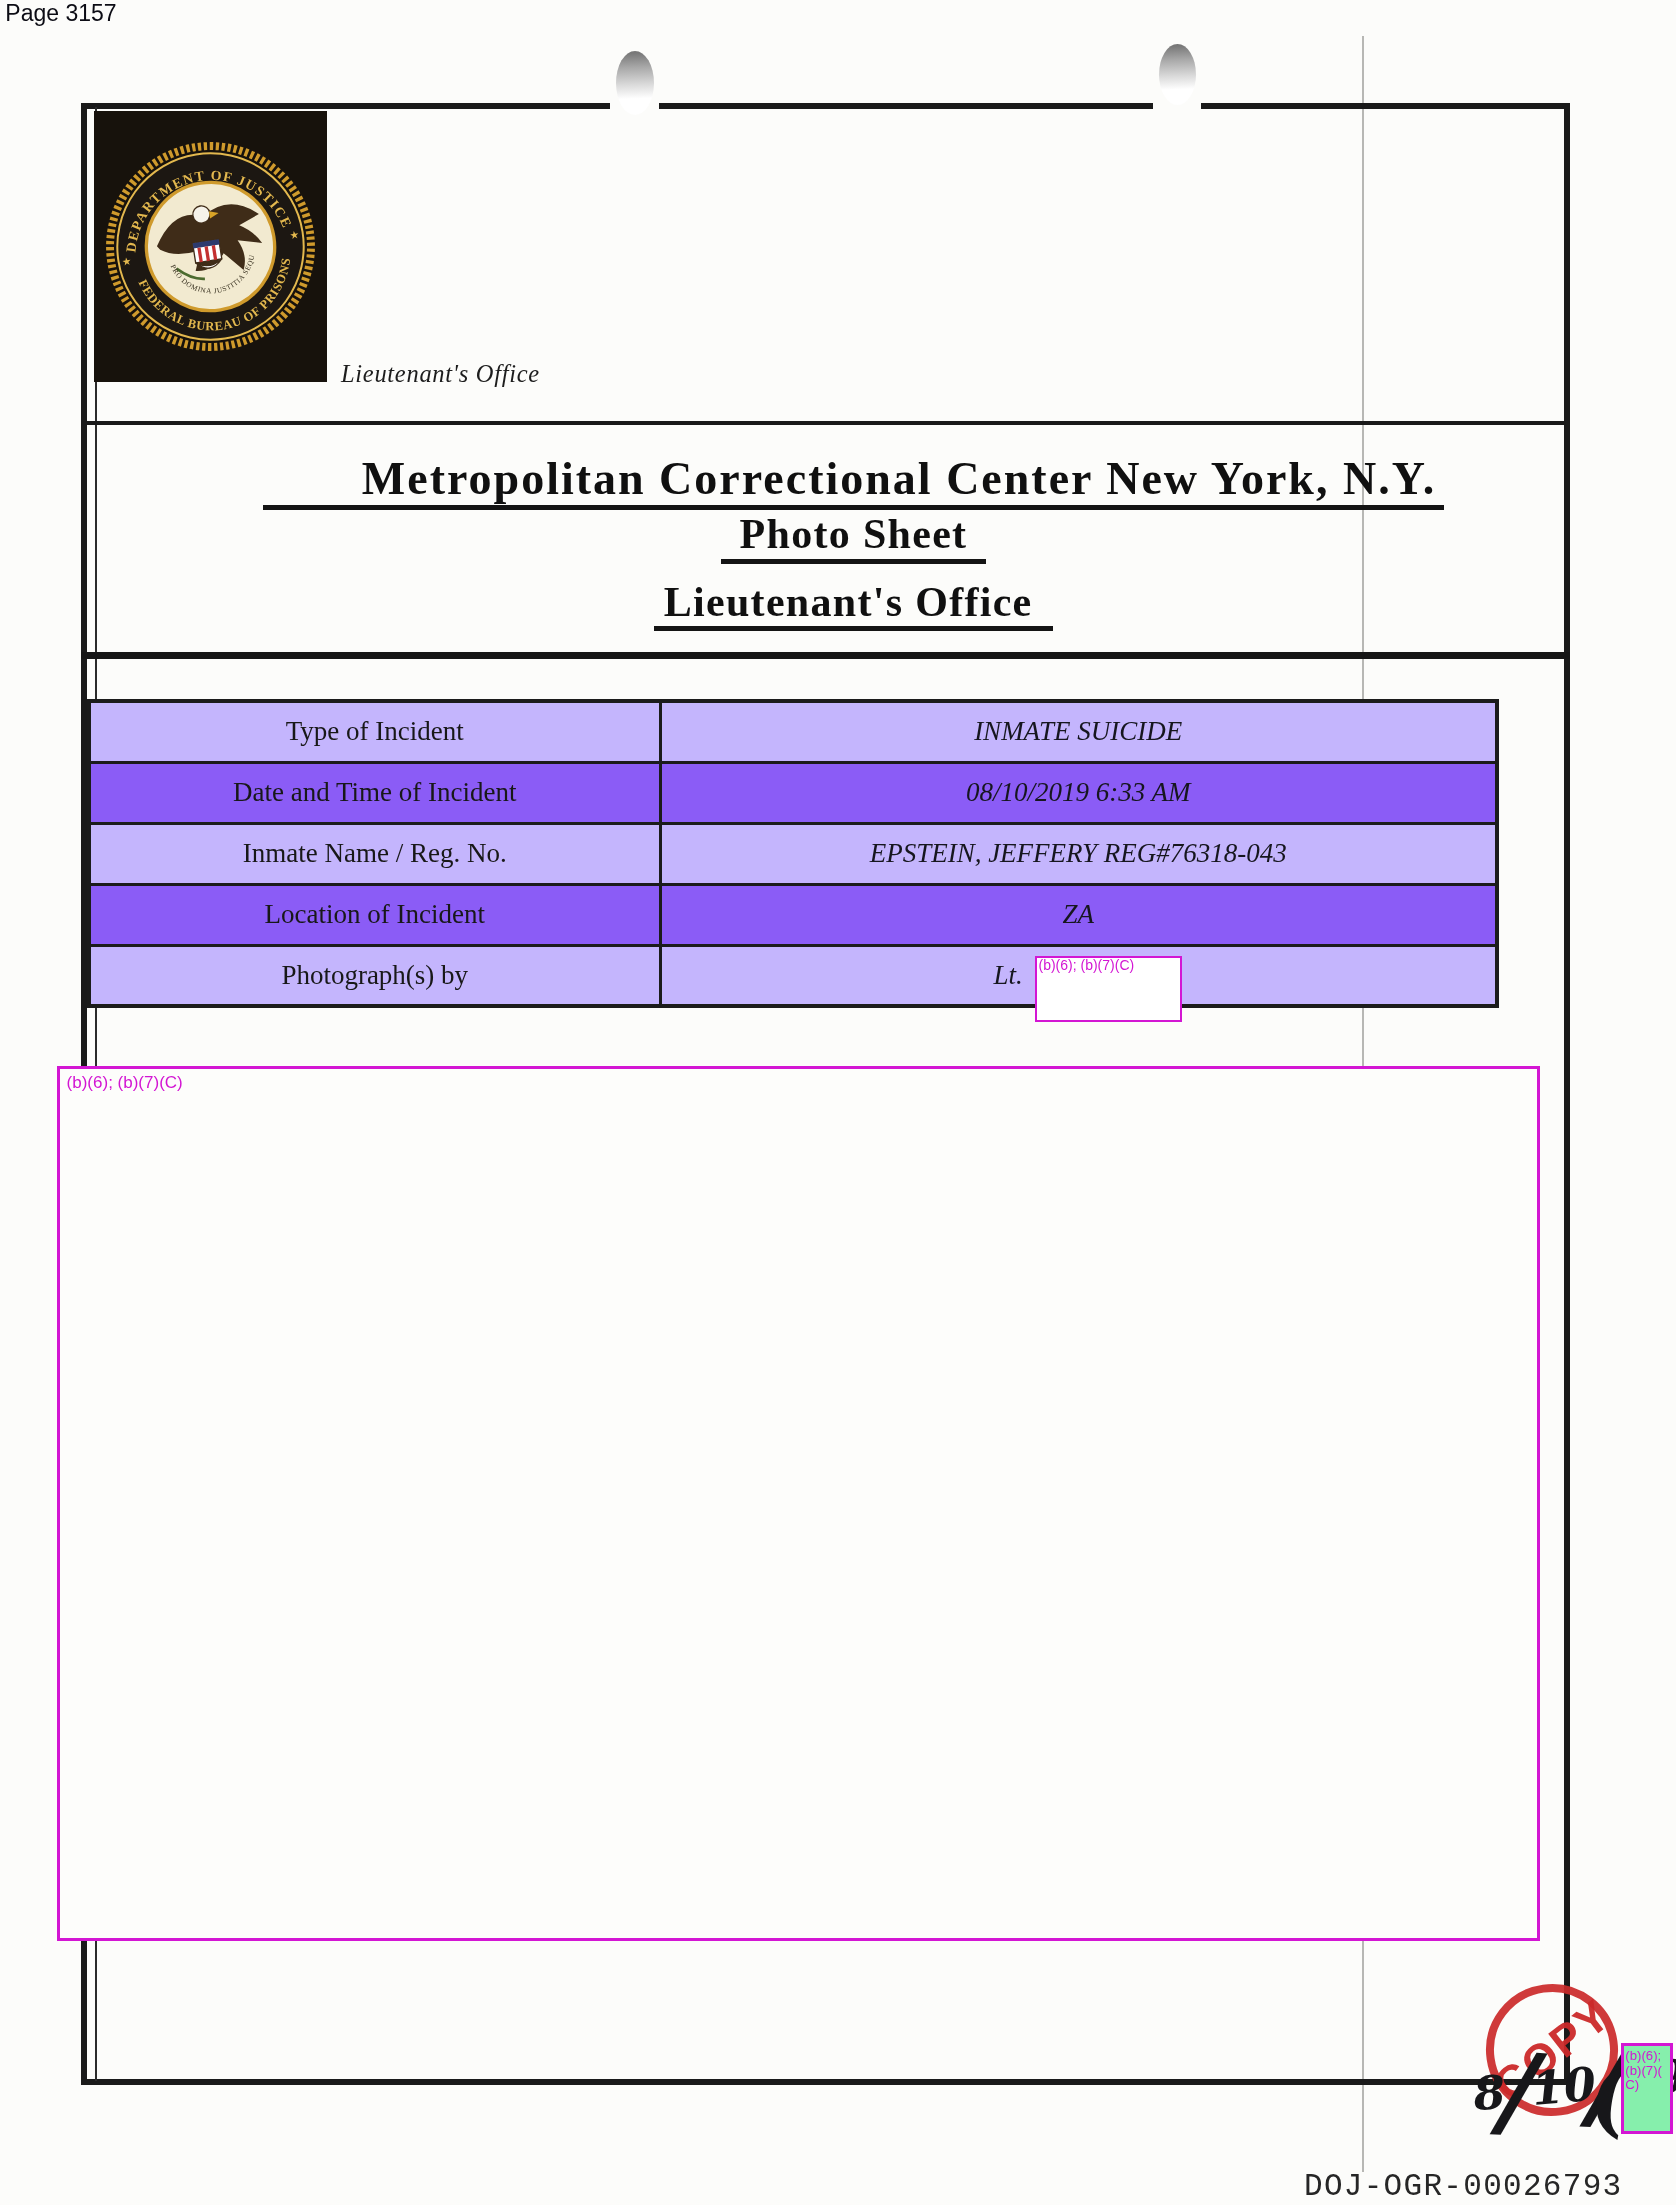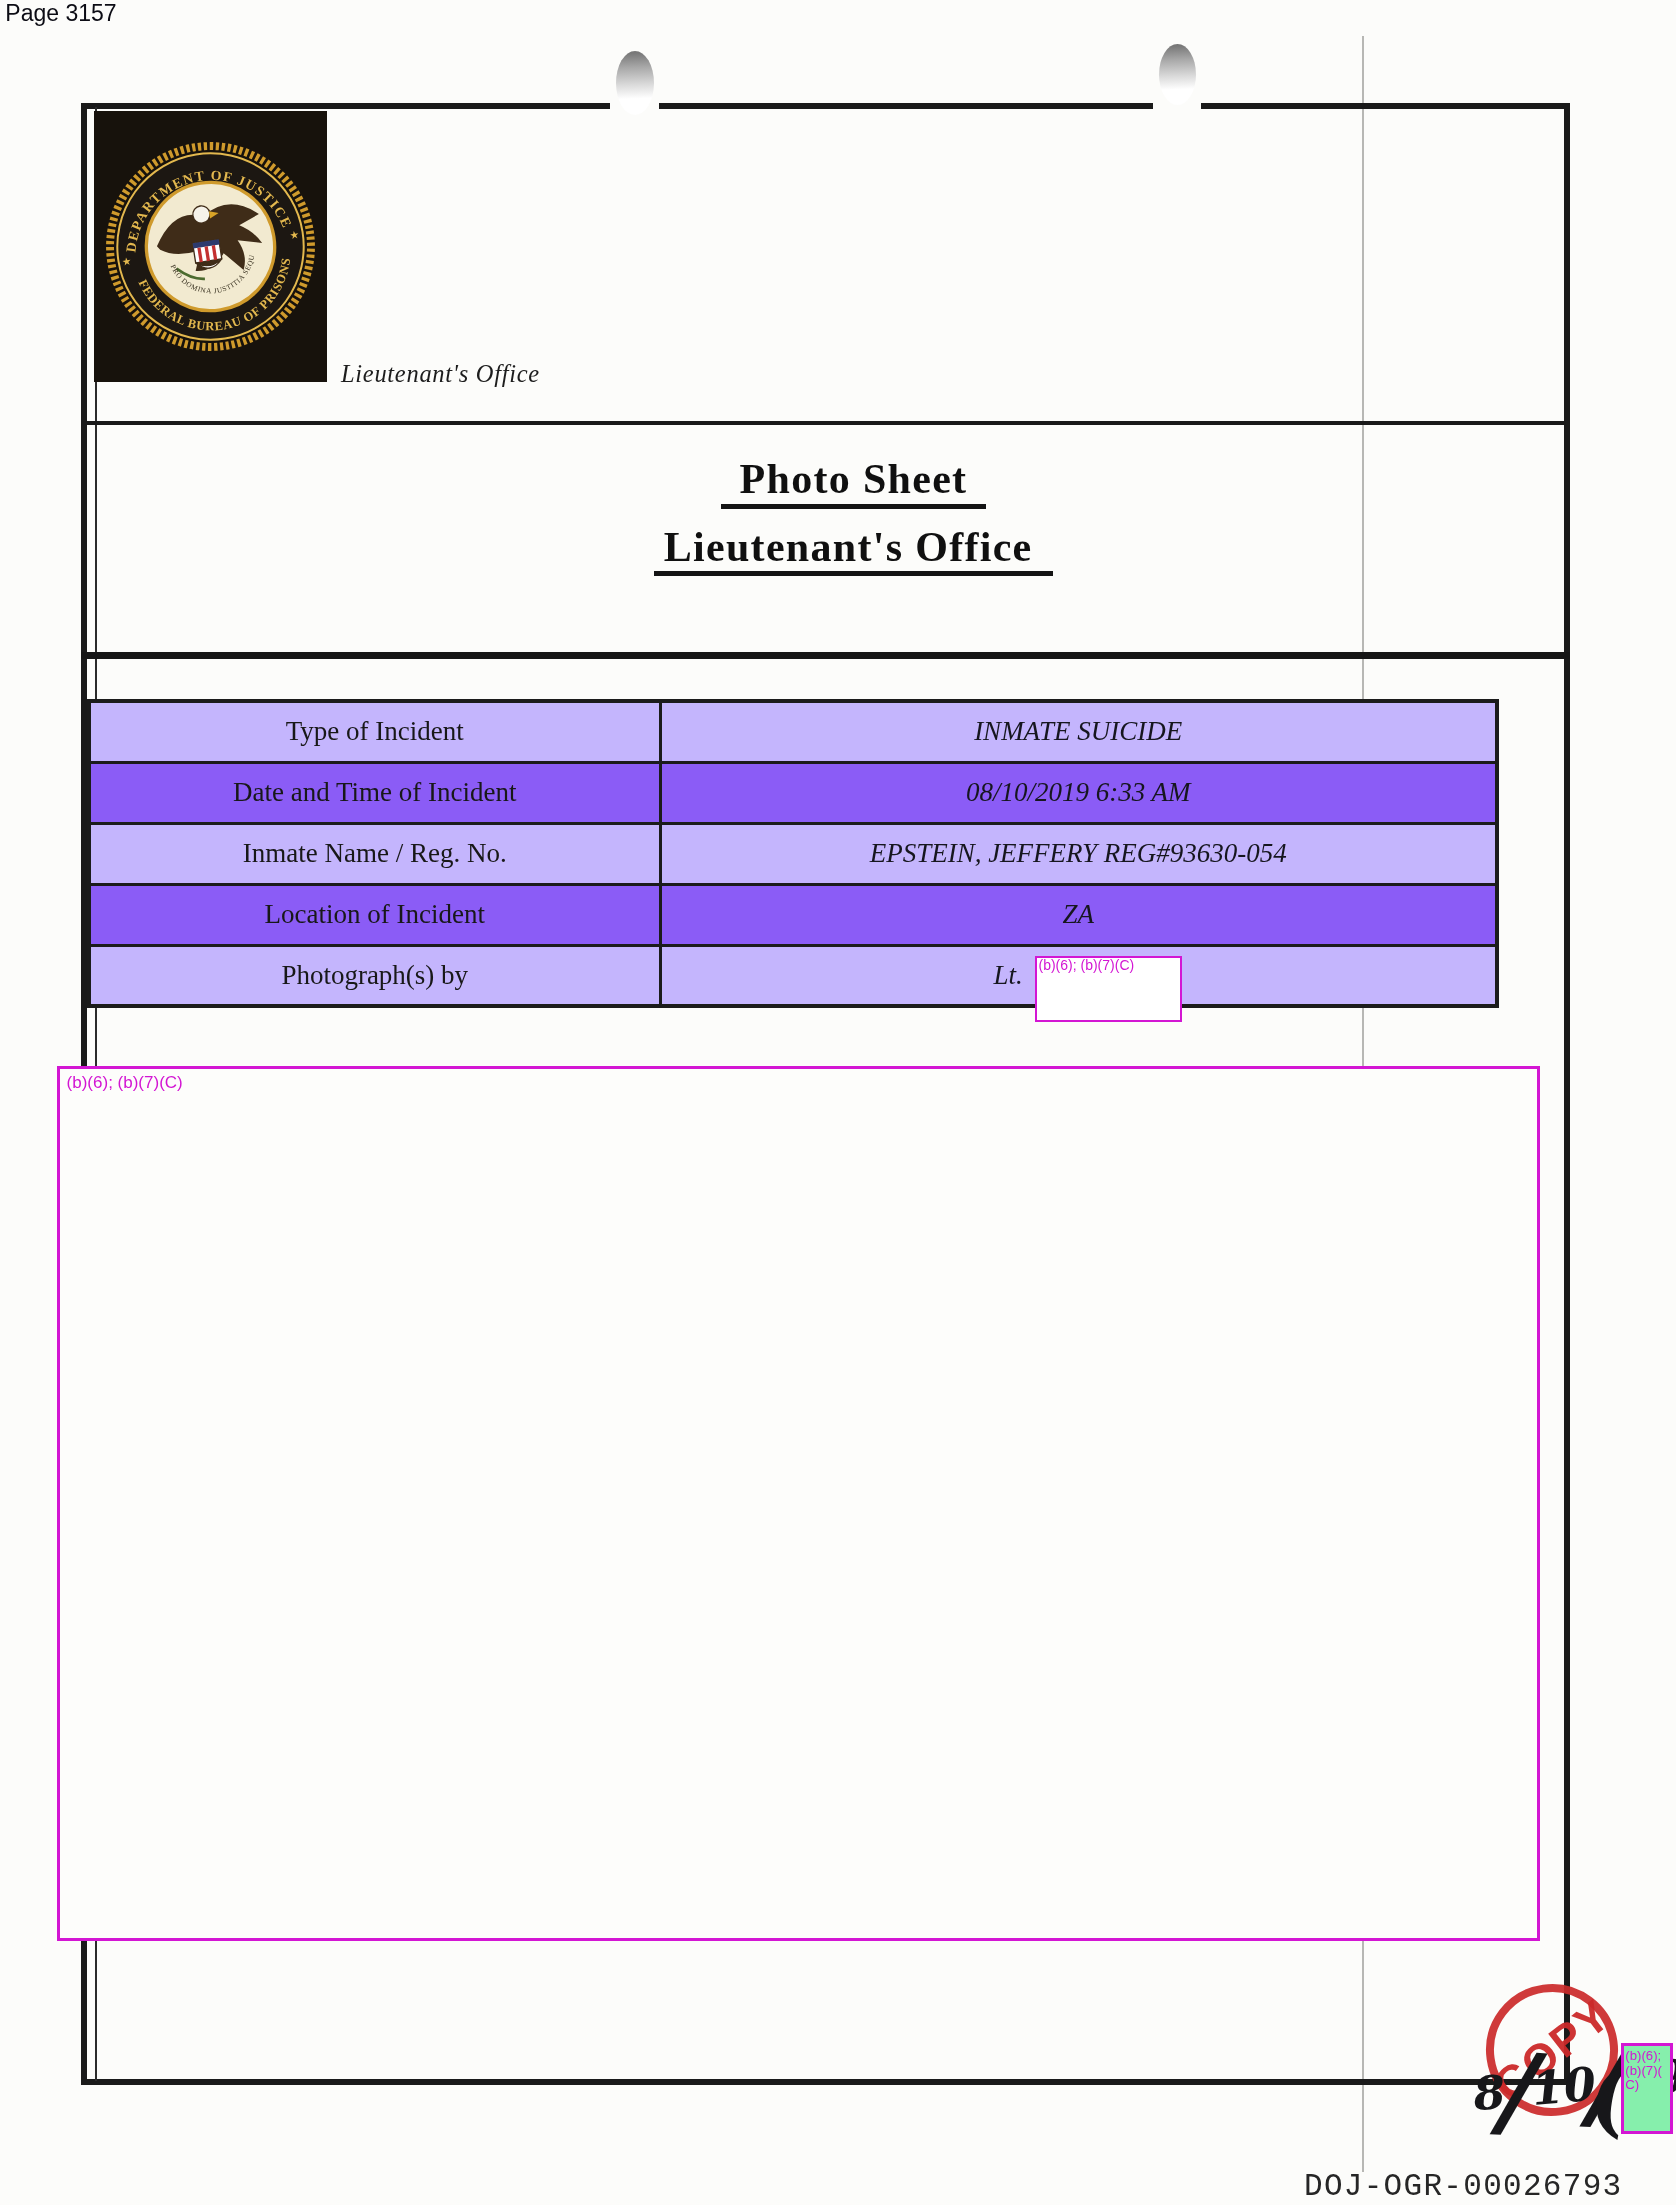--- a/index.html
+++ b/index.html
@@ -154,40 +154,41 @@
         </text>
       </g>
     </svg>
   </div>
 
   <div class="abs" id="seal-caption">Lieutenant's Office</div>
 
   <div class="abs" id="header-rule"></div>
 
   <div class="abs" id="title-block">
+    <div><span class="tline" id="title-line1">Metropolitan Correctional Center New York, N.Y.</span></div>
     <div><span class="tline" id="title-line2">Photo Sheet</span></div>
     <div><span class="tline" id="title-line3">Lieutenant's Office</span></div>
   </div>
 
   <div class="abs" id="header-bottom"></div>
 
   <div class="abs" id="incident-table">
     <table>
       <tbody>
           <tr class="shaded">
         <td class="lbl">Type of Incident</td>
         <td class="val">INMATE SUICIDE</td>
       </tr>
       <tr class="plain">
         <td class="lbl">Date and Time of Incident</td>
         <td class="val">08/10/2019 6:33 AM</td>
       </tr>
       <tr class="shaded">
         <td class="lbl">Inmate Name / Reg. No.</td>
-        <td class="val">EPSTEIN, JEFFERY REG#93630-054</td>
+        <td class="val">EPSTEIN, JEFFERY REG#76318-043</td>
       </tr>
       <tr class="plain">
         <td class="lbl">Location of Incident</td>
         <td class="val">ZA</td>
       </tr>
       <tr class="shaded">
         <td class="lbl">Photograph(s) by</td>
         <td class="val" id="row5-val">
           <span id="lt-prefix">Lt.</span>
           <span class="abs" id="inline-redaction">

